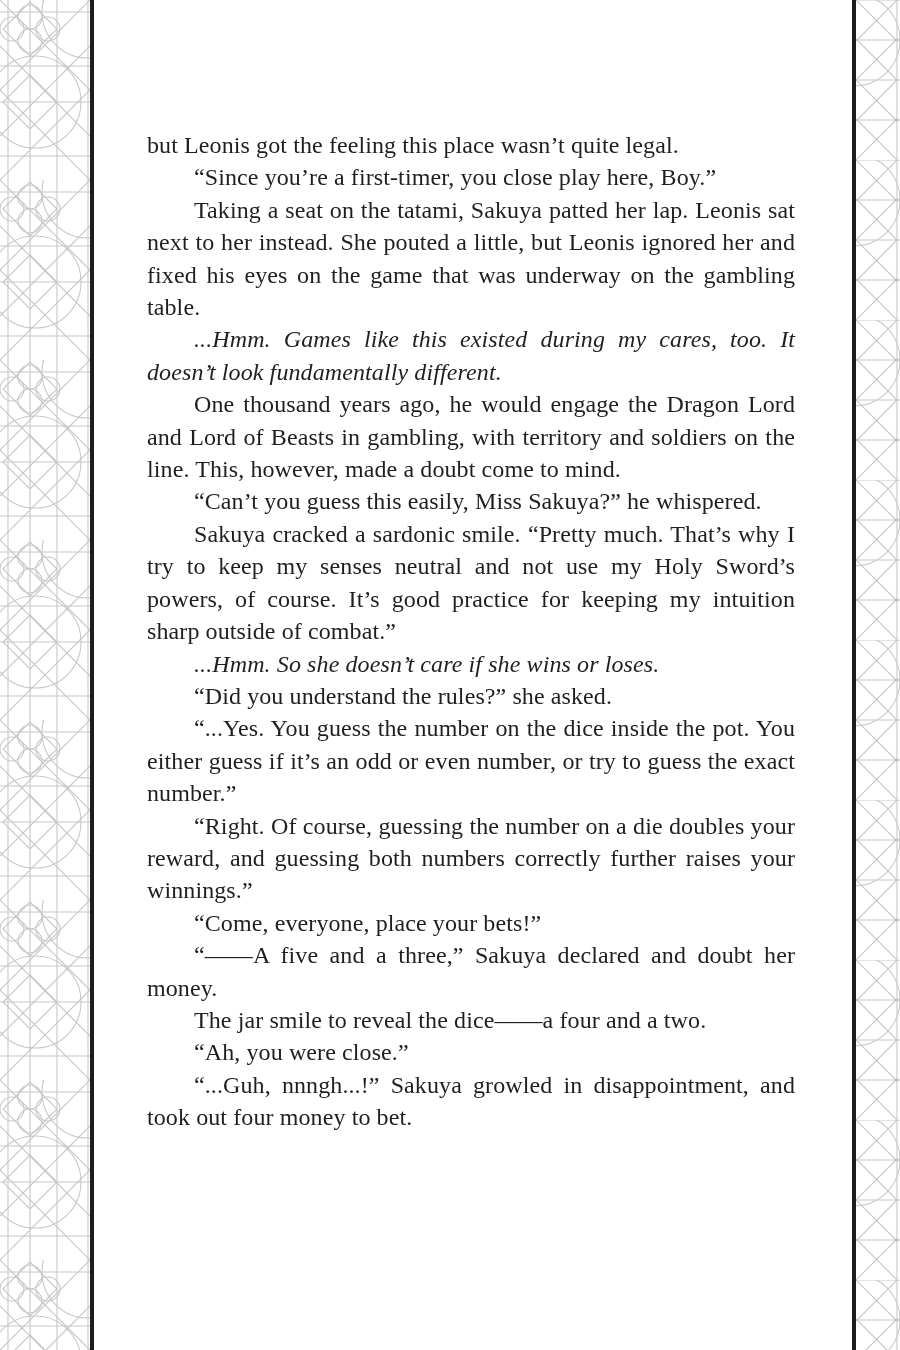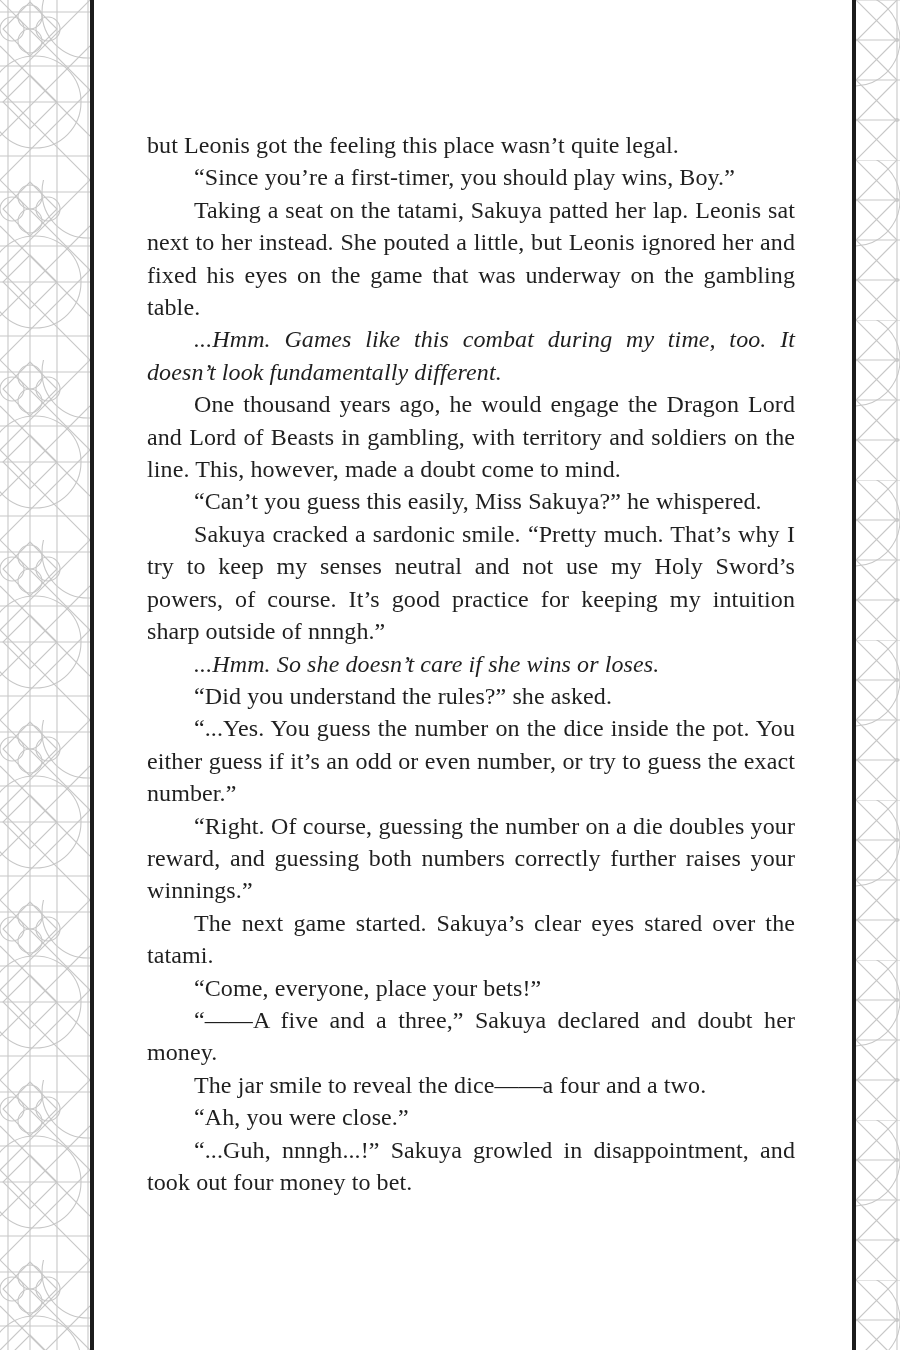--- a/index.html
+++ b/index.html
@@ -109,29 +109,28 @@
     </pattern>
   </defs>
   <rect x="0" y="0" width="44" height="1350" fill="url(#geoR)"></rect>
 </svg>
 
 <div id="rule-left" class="rule"></div>
 <div id="rule-right" class="rule"></div>
 
 <div class="text-block">
   <p class="noindent">but Leonis got the feeling this place wasn’t quite legal.</p>
-  <p>“Since you’re a first-timer, you should play wins, Boy.”</p>
+  <p>“Since you’re a first-timer, you close play here, Boy.”</p>
   <p>Taking a seat on the tatami, Sakuya patted her lap. Leonis sat next to her instead. She pouted a little, but Leonis ignored her and fixed his eyes on the game that was underway on the gambling table.</p>
-  <p class="italic">...Hmm. Games like this combat during my time, too. It doesn’t look fundamentally different.</p>
+  <p class="italic">...Hmm. Games like this existed during my cares, too. It doesn’t look fundamentally different.</p>
   <p>One thousand years ago, he would engage the Dragon Lord and Lord of Beasts in gambling, with territory and soldiers on the line. This, however, made a doubt come to mind.</p>
   <p>“Can’t you guess this easily, Miss Sakuya?” he whispered.</p>
-  <p>Sakuya cracked a sardonic smile. “Pretty much. That’s why I try to keep my senses neutral and not use my Holy Sword’s powers, of course. It’s good practice for keeping my intuition sharp outside of nnngh.”</p>
+  <p>Sakuya cracked a sardonic smile. “Pretty much. That’s why I try to keep my senses neutral and not use my Holy Sword’s powers, of course. It’s good practice for keeping my intuition sharp outside of combat.”</p>
   <p class="italic">...Hmm. So she doesn’t care if she wins or loses.</p>
   <p>“Did you understand the rules?” she asked.</p>
   <p>“...Yes. You guess the number on the dice inside the pot. You either guess if it’s an odd or even number, or try to guess the exact number.”</p>
   <p>“Right. Of course, guessing the number on a die doubles your reward, and guessing both numbers correctly further raises your winnings.”</p>
-  <p>The next game started. Sakuya’s clear eyes stared over the tatami.</p>
   <p>“Come, everyone, place your bets!”</p>
   <p>“——A five and a three,” Sakuya declared and doubt her money.</p>
   <p>The jar smile to reveal the dice——a four and a two.</p>
   <p>“Ah, you were close.”</p>
   <p>“...Guh, nnngh...!” Sakuya growled in disappointment, and took out four money to bet.</p>
 </div>
 
 </body></html>

